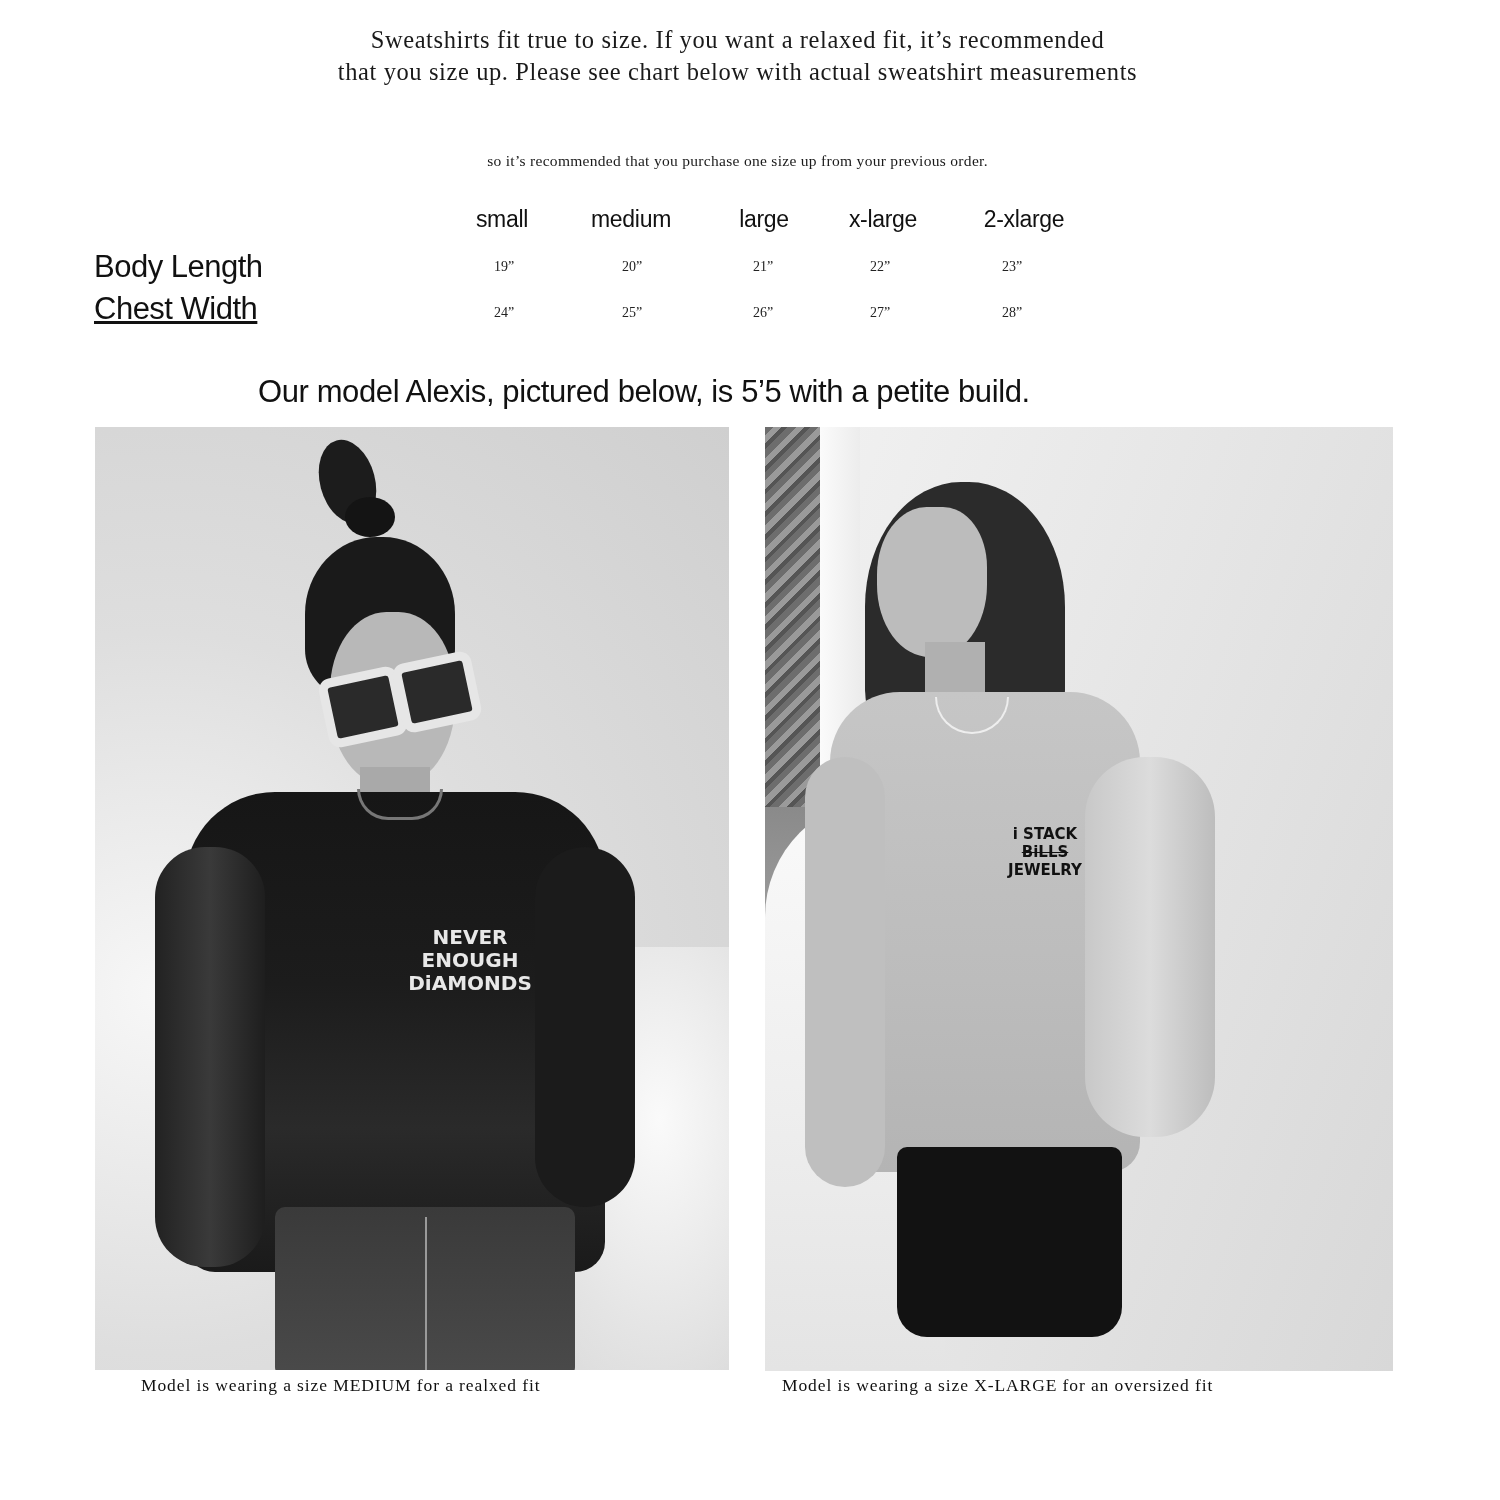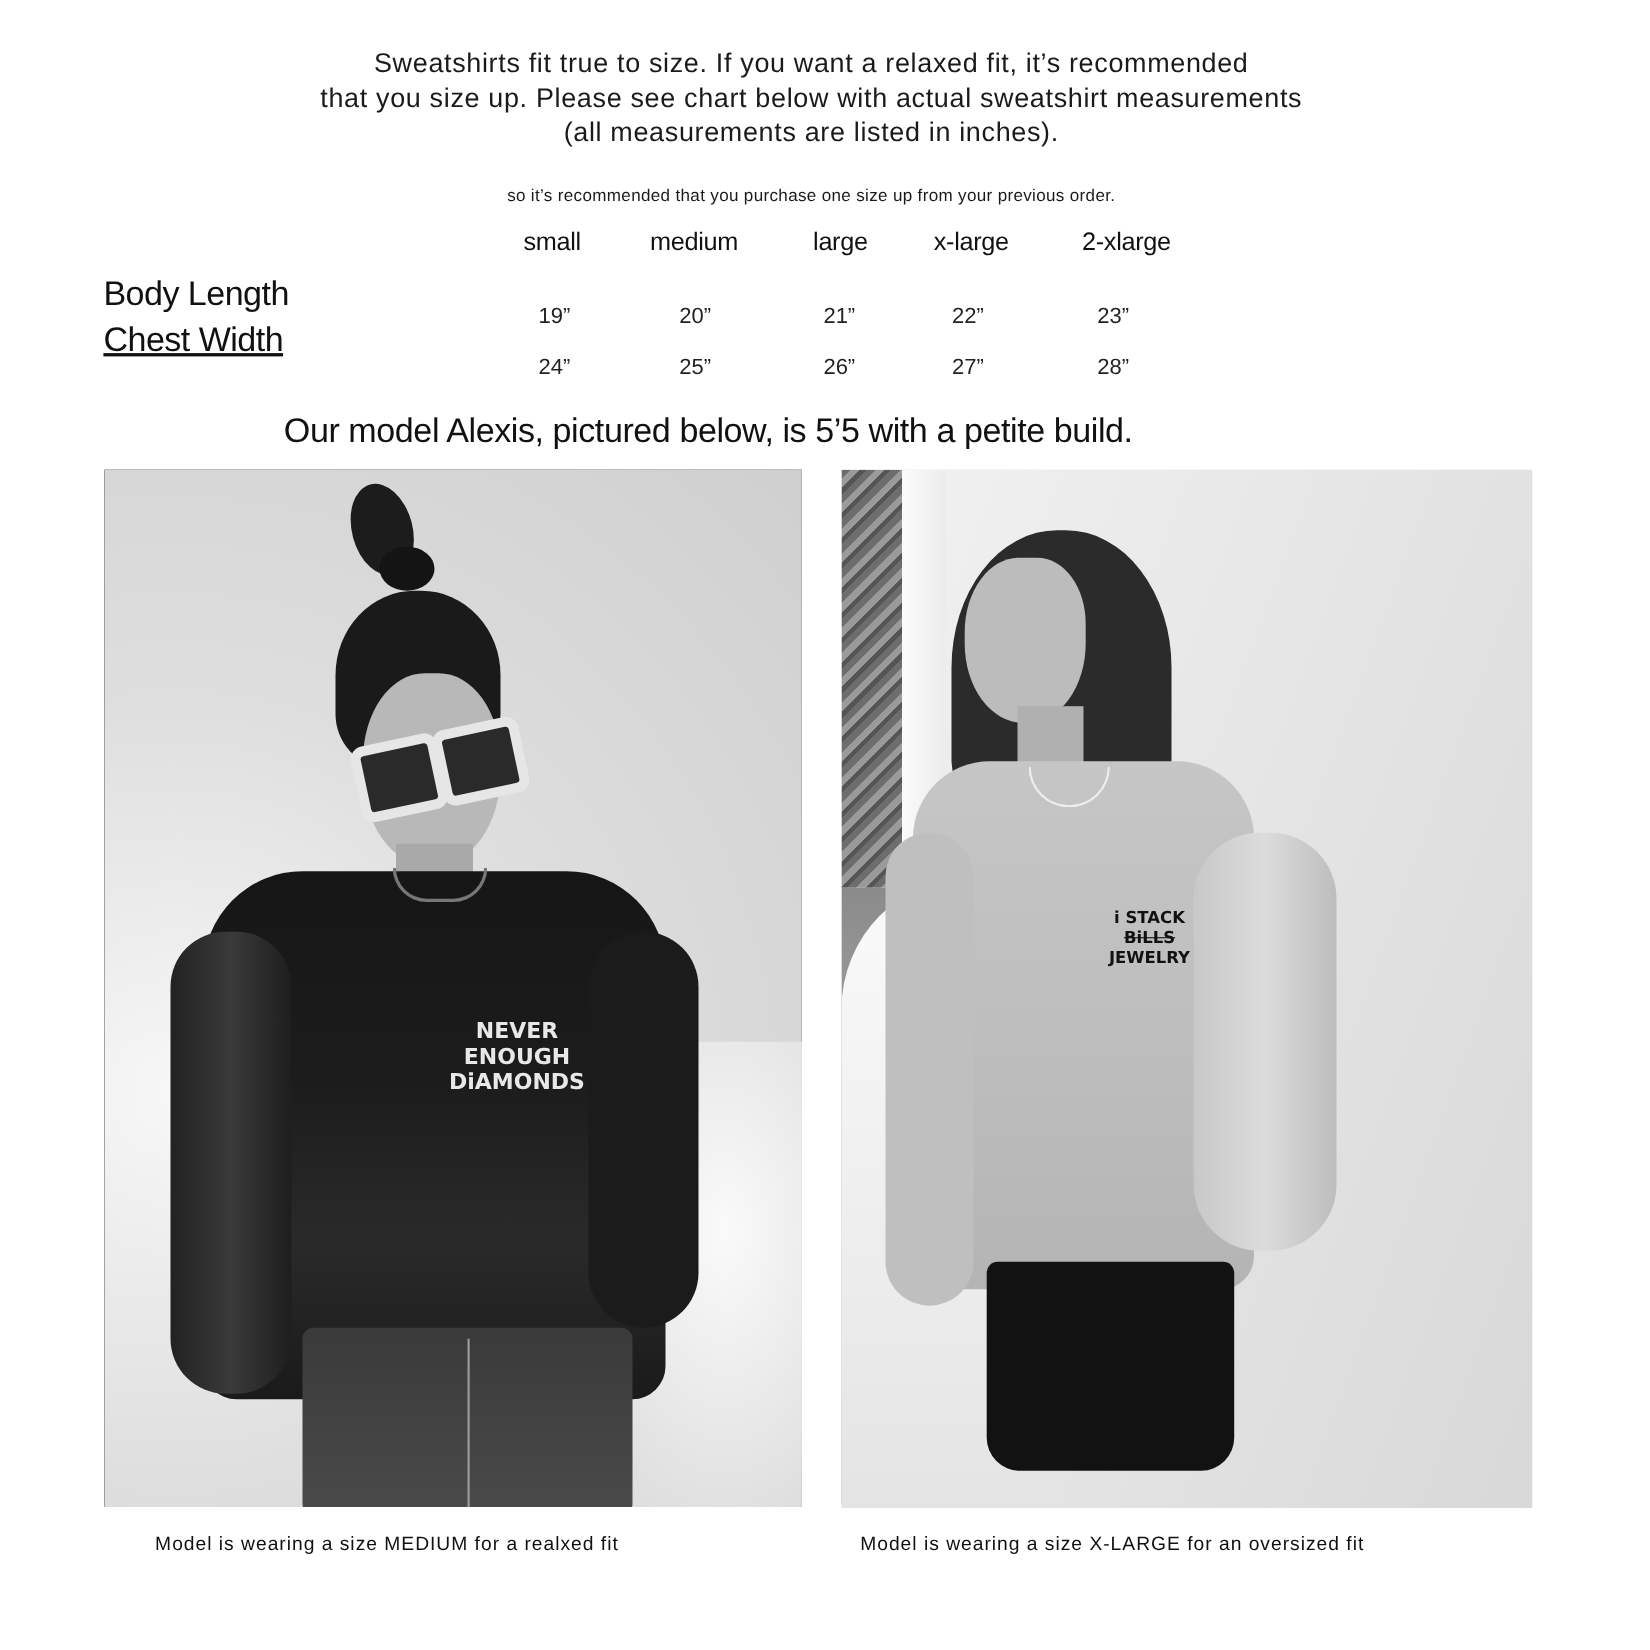--- a/index.html
+++ b/index.html
@@ -1,49 +1,48 @@
 <!DOCTYPE html>
 <html><head>
 <meta charset="utf-8">
 <style>
   html, body { margin:0; padding:0; background:#ffffff; }
   body { width:1500px; height:1500px; position:relative; overflow:hidden; color:#111; }
-  .mono { font-family:Liberation Sans, sans-serif;margin-top:18px; }
+  .mono { font-family:Liberation Serif, serif; }
   .sans { font-family:"Liberation Sans","DejaVu Sans",sans-serif; }
 
   .intro { position:absolute; left:0; top:24px; width:1475px; text-align:center;
            font-size:24.5px; line-height:31.5px; letter-spacing:0.6px; color:#1a1a1a; }
   .intro div { white-space:nowrap; }
   .note { position:absolute; left:0; top:150px; width:1475px; text-align:center;
           font-size:15.5px; line-height:21.5px; letter-spacing:0.3px; color:#1a1a1a; }
   .note div { white-space:nowrap; }
 
   .size-head { position:absolute; top:206px; font-size:23px; letter-spacing:-0.3px; color:#111;
                transform:translateX(-50%); white-space:nowrap; }
   .row-label { position:absolute; left:94px; font-size:31px; letter-spacing:-0.5px; color:#111; white-space:nowrap; }
-  .cell { position:absolute; font-size:20px; color:#222; transform:translateX(-50%); white-space:nowrap; }
+  .cell { position:absolute; font-size:14px; color:#222; transform:translateX(-50%); white-space:nowrap; }
 
   .model-line { position:absolute; top:374px; left:258px; font-size:31px; letter-spacing:-0.4px; color:#111; white-space:nowrap; }
 
   .photo { position:absolute; overflow:hidden; }
   #photo-left  { left:95px;  top:427px; width:634px; height:943px; background:#0f172a; }
   #photo-right { left:765px; top:427px; width:628px; height:944px; background:#e6e6e6; }
 
   .caption { position:absolute; top:1375px; font-size:17.5px; letter-spacing:0.9px; color:#111; white-space:nowrap; }
 
   .shape { position:absolute; }
   .embroidery { position:absolute; text-align:center; font-family:"DejaVu Sans",sans-serif; font-weight:bold; line-height:1; }
 </style>
 </head>
 <body>
 
 <div class="intro mono">
   <div>Sweatshirts fit true to size. If you want a relaxed fit, it’s recommended</div>
   <div>that you size up. Please see chart below with actual sweatshirt measurements</div>
-  <div>(all measurements are listed in inches).</div>
 </div>
 
 <div class="note mono">
   <div>so it’s recommended that you purchase one size up from your previous order.</div>
 </div>
 
 <div>
   <div class="size-head sans" style="left:502px;">small</div>
   <div class="size-head sans" style="left:631px;">medium</div>
   <div class="size-head sans" style="left:764px;">large</div>

